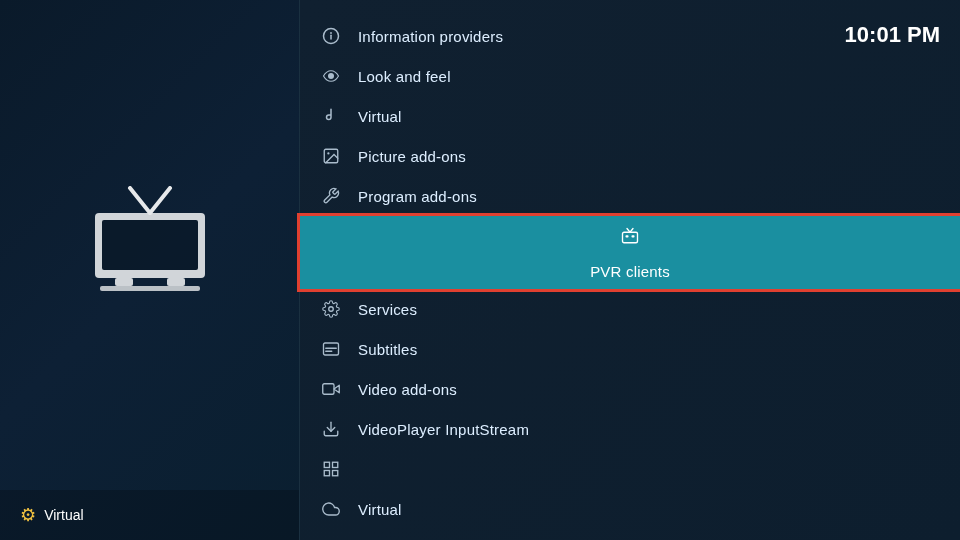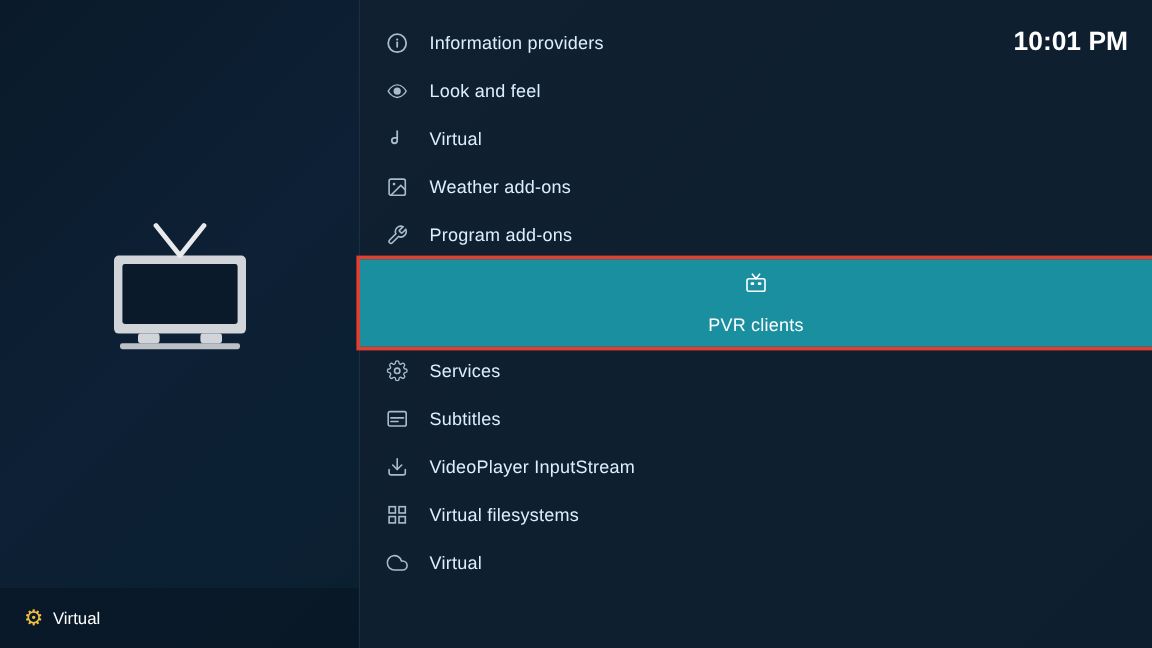--- a/index.html
+++ b/index.html
@@ -212,21 +212,21 @@
         <span class="menu-item-label">Virtual</span>
       </div>
       <div class="menu-item">
         <div class="menu-item-icon">
           <svg class="icon-svg" viewBox="0 0 24 24">
             <rect x="3" y="3" width="18" height="18" rx="2" stroke="#aabccc" stroke-width="1.8" fill="none"></rect>
             <circle cx="8.5" cy="8.5" r="1.5" fill="#aabccc"></circle>
             <path d="M21 15l-5-5L5 21" stroke="#aabccc" stroke-width="1.8" fill="none" stroke-linecap="round"></path>
           </svg>
         </div>
-        <span class="menu-item-label">Weather add-ons</span>
+        <span class="menu-item-label">Picture add-ons</span>
       </div>
       <div class="menu-item">
         <div class="menu-item-icon">
           <svg class="icon-svg" viewBox="0 0 24 24">
             <path d="M14.7 6.3a1 1 0 0 0 0 1.4l1.6 1.6a1 1 0 0 0 1.4 0l3.77-3.77a6 6 0 0 1-7.94 7.94l-6.91 6.91a2.12 2.12 0 0 1-3-3l6.91-6.91a6 6 0 0 1 7.94-7.94l-3.76 3.76z" stroke="#aabccc" stroke-width="1.8" fill="none" stroke-linecap="round"></path>
           </svg>
         </div>
         <span class="menu-item-label">Program add-ons</span>
       </div>
       <div class="menu-item active">
@@ -255,37 +255,45 @@
             <rect x="2" y="4" width="20" height="16" rx="2" stroke="#aabccc" stroke-width="1.8" fill="none"></rect>
             <line x1="5" y1="11" x2="19" y2="11" stroke="#aabccc" stroke-width="1.8" stroke-linecap="round"></line>
             <line x1="5" y1="15" x2="13" y2="15" stroke="#aabccc" stroke-width="1.8" stroke-linecap="round"></line>
           </svg>
         </div>
         <span class="menu-item-label">Subtitles</span>
       </div>
       <div class="menu-item">
         <div class="menu-item-icon">
           <svg class="icon-svg" viewBox="0 0 24 24">
+            <polygon points="23 7 16 12 23 17 23 7" stroke="#aabccc" stroke-width="1.8" fill="none" stroke-linejoin="round"></polygon>
+            <rect x="1" y="5" width="15" height="14" rx="2" stroke="#aabccc" stroke-width="1.8" fill="none"></rect>
+          </svg>
+        </div>
+        <span class="menu-item-label">Video add-ons</span>
+      </div>
+      <div class="menu-item">
+        <div class="menu-item-icon">
+          <svg class="icon-svg" viewBox="0 0 24 24">
             <path d="M21 15v4a2 2 0 0 1-2 2H5a2 2 0 0 1-2-2v-4" stroke="#aabccc" stroke-width="1.8" fill="none" stroke-linecap="round"></path>
             <polyline points="7 10 12 15 17 10" stroke="#aabccc" stroke-width="1.8" fill="none" stroke-linecap="round" stroke-linejoin="round"></polyline>
             <line x1="12" y1="15" x2="12" y2="3" stroke="#aabccc" stroke-width="1.8" stroke-linecap="round"></line>
           </svg>
         </div>
         <span class="menu-item-label">VideoPlayer InputStream</span>
       </div>
       <div class="menu-item">
         <div class="menu-item-icon">
           <svg class="icon-svg" viewBox="0 0 24 24">
             <rect x="3" y="3" width="7" height="7" stroke="#aabccc" stroke-width="1.8" fill="none"></rect>
             <rect x="14" y="3" width="7" height="7" stroke="#aabccc" stroke-width="1.8" fill="none"></rect>
             <rect x="3" y="14" width="7" height="7" stroke="#aabccc" stroke-width="1.8" fill="none"></rect>
             <rect x="14" y="14" width="7" height="7" stroke="#aabccc" stroke-width="1.8" fill="none"></rect>
           </svg>
         </div>
-        <span class="menu-item-label">Virtual filesystems</span>
       </div>
       <div class="menu-item">
         <div class="menu-item-icon">
           <svg class="icon-svg" viewBox="0 0 24 24">
             <path d="M18 10h-1.26A8 8 0 1 0 9 20h9a5 5 0 0 0 0-10z" stroke="#aabccc" stroke-width="1.8" fill="none" stroke-linejoin="round"></path>
           </svg>
         </div>
         <span class="menu-item-label">Virtual</span>
       </div>
       <div class="menu-item"></div>

